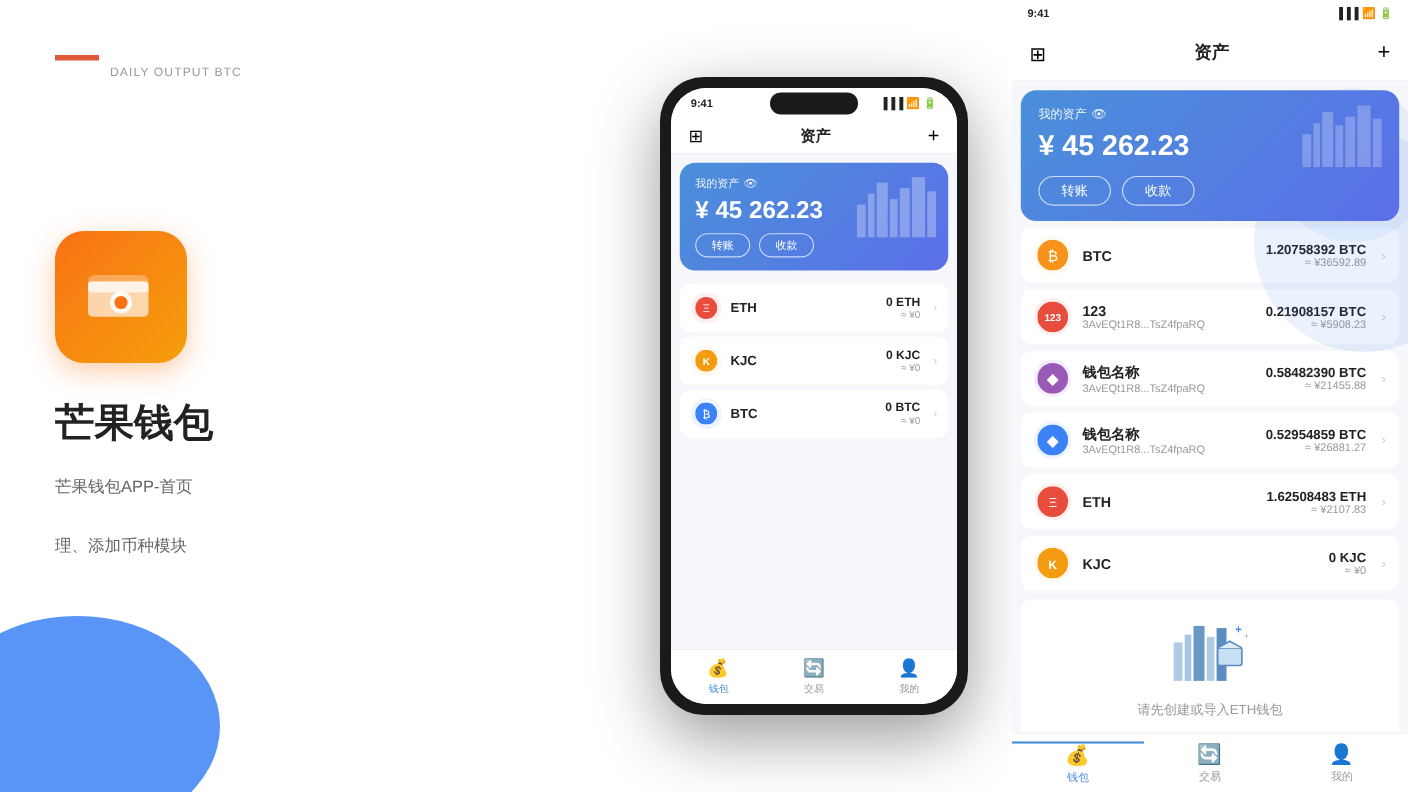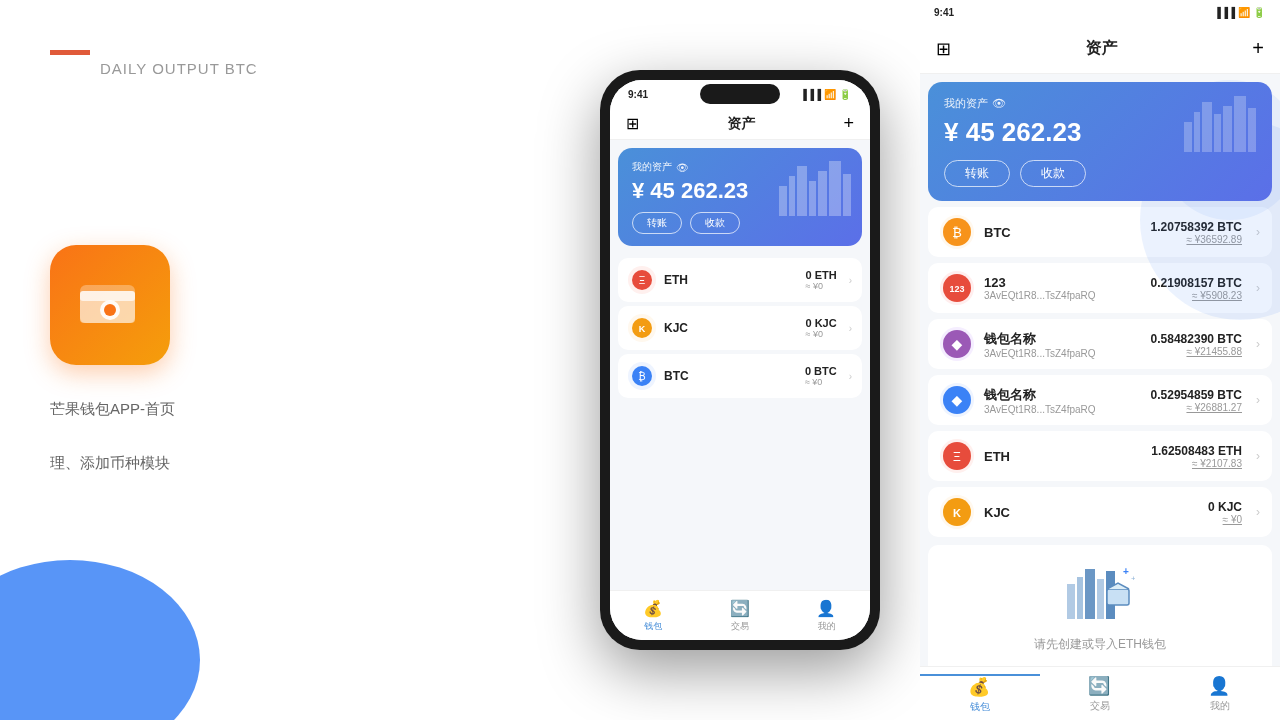--- a/index.html
+++ b/index.html
@@ -28,21 +28,21 @@
       height: 5px;
       background: #e05a3a;
       position: absolute;
       top: 50px;
       left: 50px;
     }
     .left-panel .subtitle-top {
       position: absolute;
       top: 60px;
       left: 100px;
-      font-size: 15px;
+      font-size: 11px;
       color: #999;
       letter-spacing: 1px;
     }
     .blue-blob {
       position: absolute;
       bottom: -40px;
       left: -60px;
       width: 260px;
       height: 200px;
       background: #3b82f6;
@@ -182,21 +182,21 @@
       width: 28px;
       height: 28px;
       border-radius: 50%;
       display: flex;
       align-items: center;
       justify-content: center;
       font-size: 14px;
       flex-shrink: 0;
     }
     .coin-name { font-size: 12px; font-weight: 600; color: #222; flex: 1; }
-    .coin-amount { }
+    .coin-amount { text-align: right; }
     .coin-amount-main { font-size: 11px; font-weight: 600; color: #222; }
     .coin-amount-cny { font-size: 9px; color: #999; }
     .coin-arrow { color: #ccc; font-size: 10px; margin-left: 4px; }
 
     
     .phone-tabs {
       background: #fff;
       height: 50px;
       display: flex;
       align-items: center;
@@ -297,21 +297,21 @@
       align-items: center;
       justify-content: center;
       font-size: 18px;
       flex-shrink: 0;
     }
     .right-coin-info { flex: 1; }
     .right-coin-name { font-size: 13px; font-weight: 600; color: #222; }
     .right-coin-addr { font-size: 10px; color: #999; }
     .right-coin-amount { text-align: right; }
     .right-coin-main { font-size: 12px; font-weight: 600; color: #222; }
-    .right-coin-cny { font-size: 10px; color: #999; text-decoration: underline; }
+    .right-coin-cny { font-size: 10px; color: #999; }
     .right-coin-arrow { color: #ccc; font-size: 12px; margin-left: 4px; }
 
     
     .right-bottom-section {
       background: #fff;
       border-radius: 10px;
       padding: 14px;
       display: flex;
       flex-direction: column;
       align-items: center;
@@ -383,20 +383,21 @@
 
       <rect x="10" y="20" width="55" height="38" rx="6" fill="rgba(255,255,255,0.3)"></rect>
       <rect x="10" y="26" width="55" height="32" rx="4" fill="rgba(255,255,255,0.5)"></rect>
       <rect x="10" y="26" width="55" height="10" rx="3" fill="rgba(255,255,255,0.7)"></rect>
 
       <circle cx="40" cy="45" r="10" fill="rgba(255,255,255,0.9)"></circle>
       <circle cx="40" cy="45" r="6" fill="#f97316"></circle>
     </svg>
   </div>
 
+  <h1 class="app-title">芒果钱包</h1>
   <p class="app-desc">
     <span>芒果钱包APP-首页</span><br>
     <br>
     <span>理、添加币种模块</span>
   </p>
 </div>
 
 <div class="phone-section">
   <div class="phone-shell">
     <div class="phone-notch"></div>

